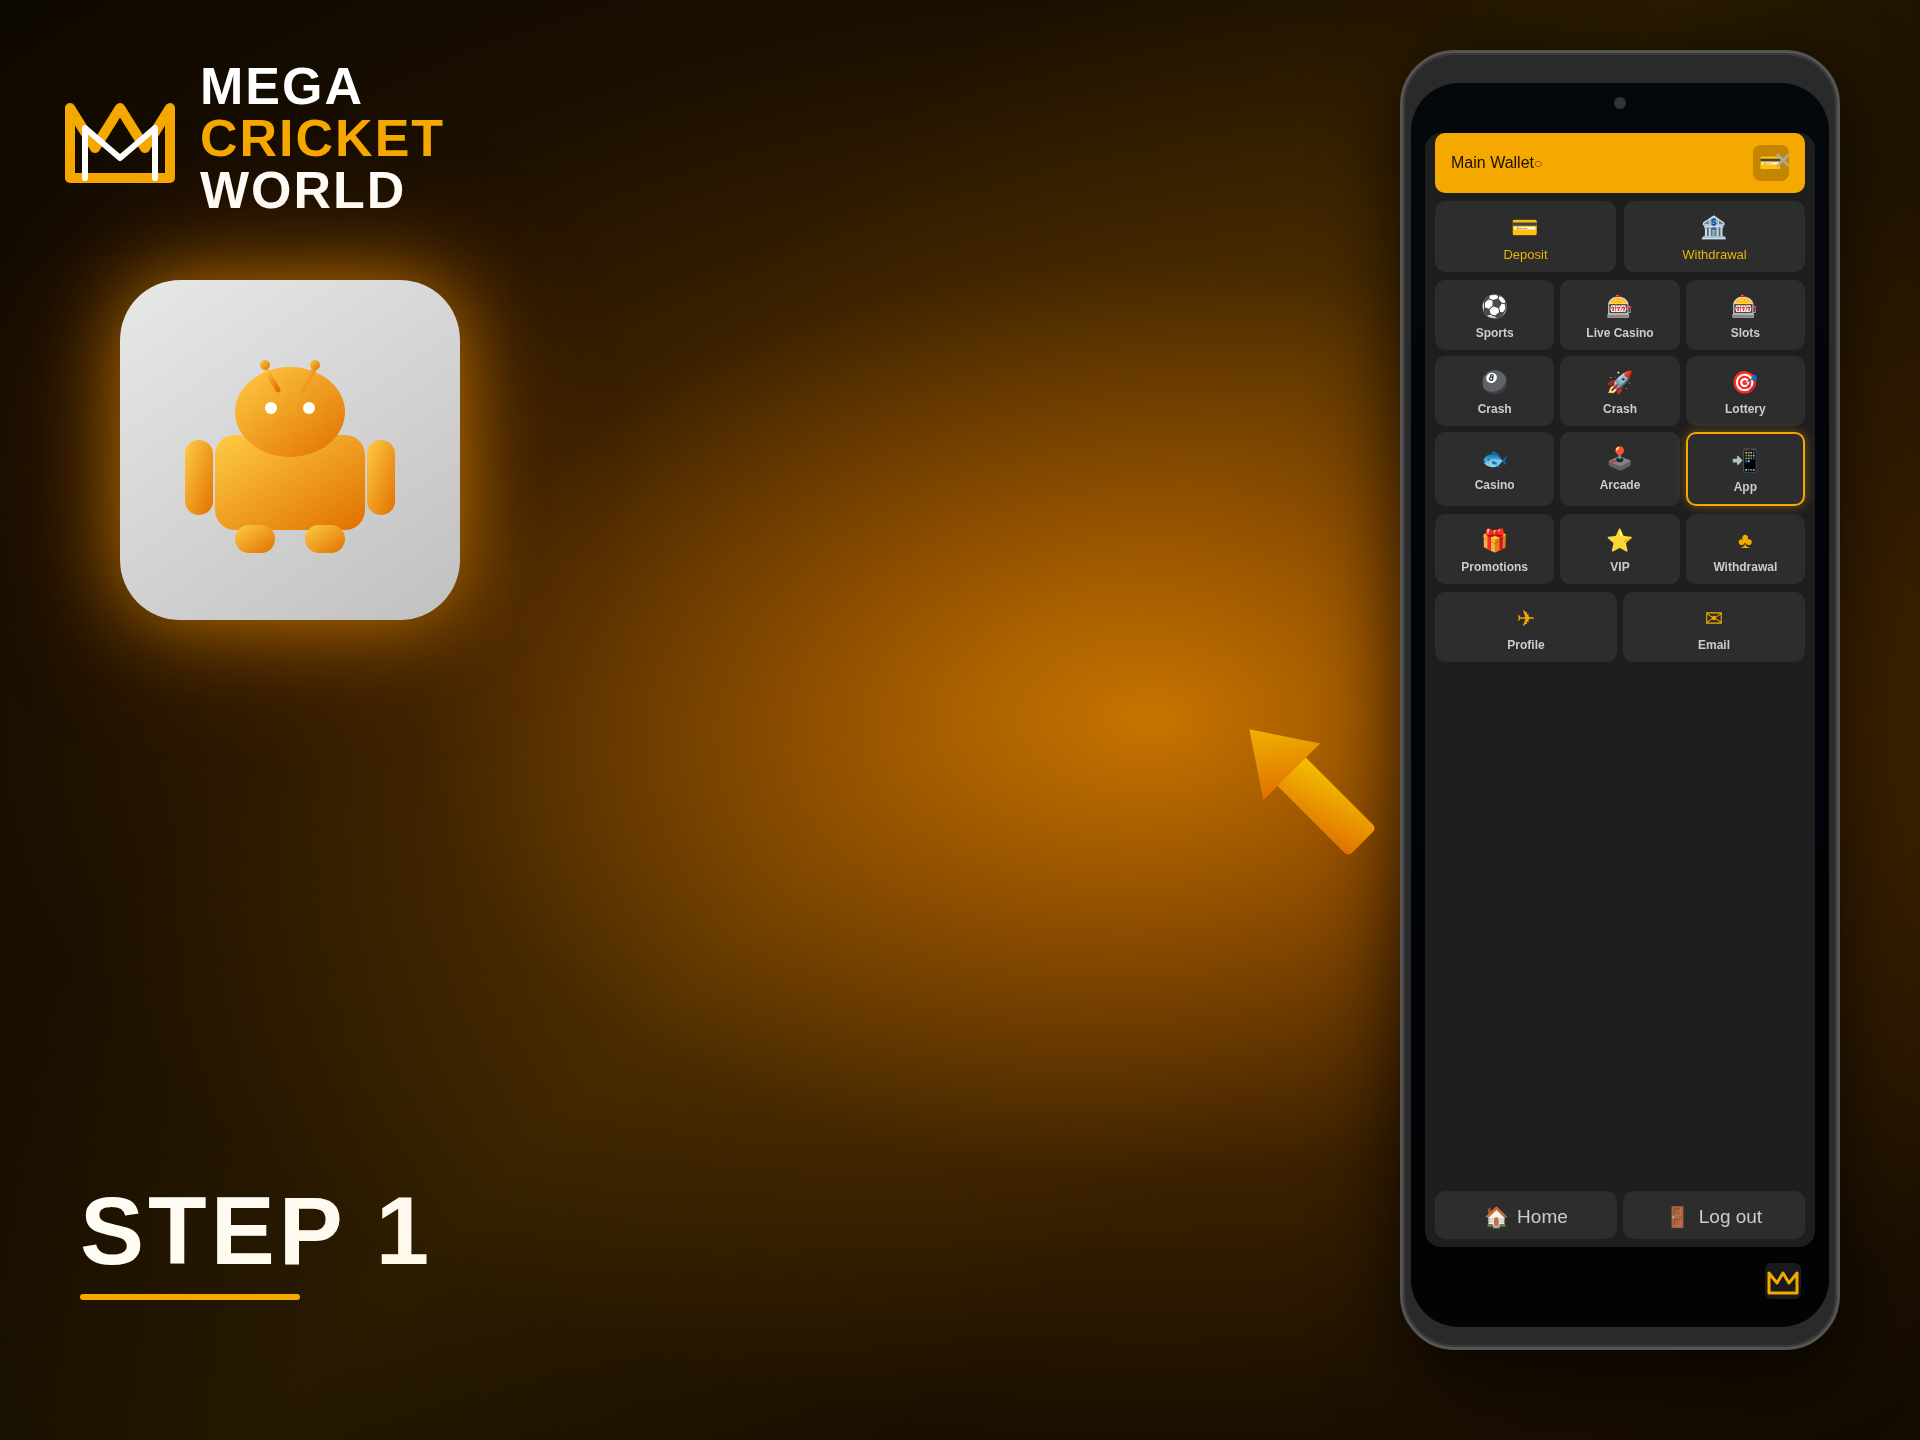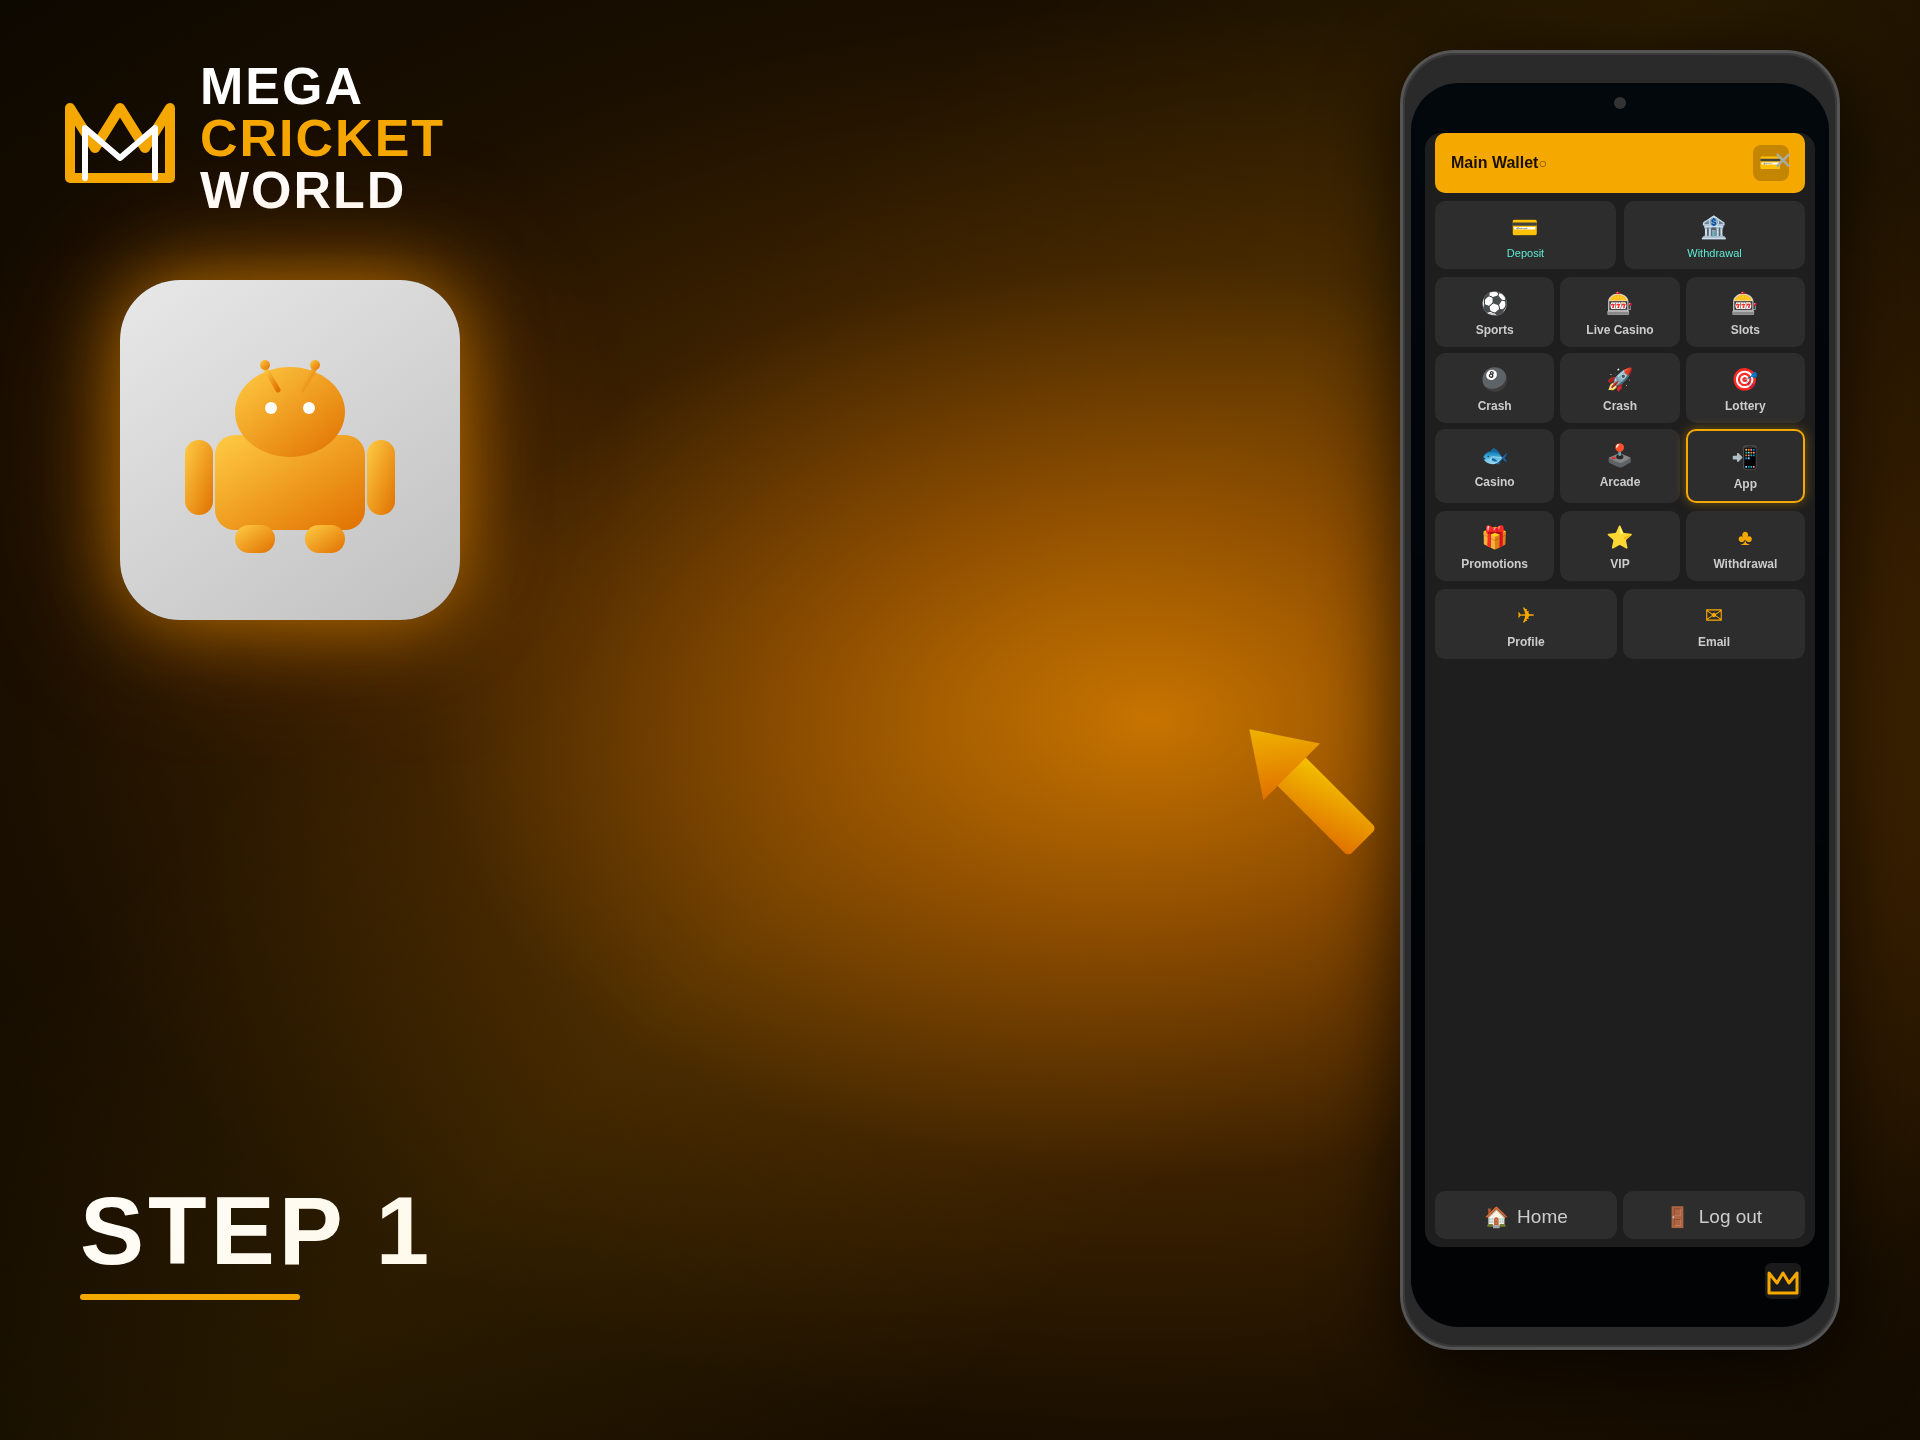--- a/index.html
+++ b/index.html
@@ -253,21 +253,21 @@
       border-radius: 10px;
       padding: 12px 16px;
       display: flex;
       align-items: center;
       justify-content: space-between;
     }
 
     .wallet-label {
       color: #1a0f00;
       font-size: 16px;
-      font-weight: 700;
+      font-weight: 400;
       display: flex;
       align-items: center;
     }
 
     .wallet-icon-box {
       width: 36px;
       height: 36px;
       background: rgba(0,0,0,0.2);
       border-radius: 8px;
       display: flex;
@@ -295,22 +295,22 @@
       gap: 6px;
       cursor: pointer;
     }
 
     .action-btn-icon {
       font-size: 22px;
       color: #f5a800;
     }
 
     .action-btn-label {
-      color: #5eead4;
-      font-size: 11px;
+      color: #eab308;
+      font-size: 13px;
       font-weight: 500;
       text-align: center;
     }
 
     
     .menu-grid {
       display: grid;
       grid-template-columns: 1fr 1fr 1fr;
       gap: 6px;
       padding: 0 10px 8px;

